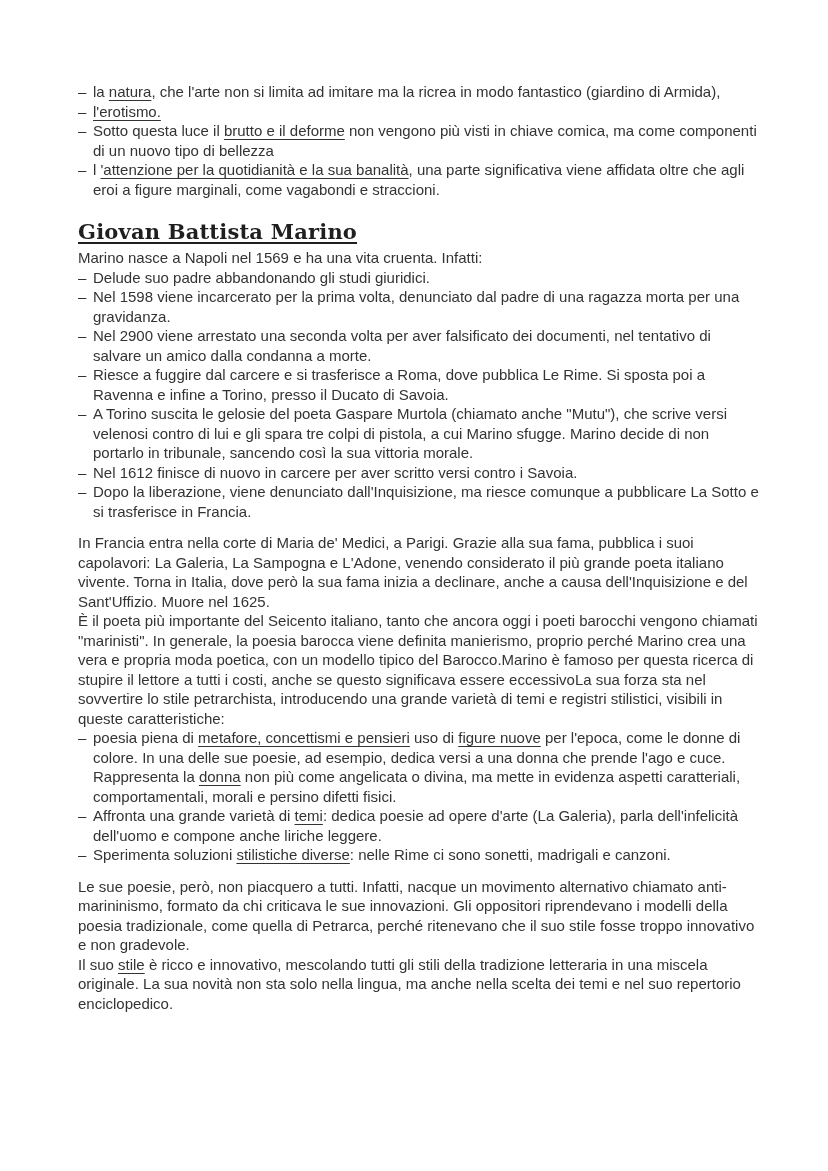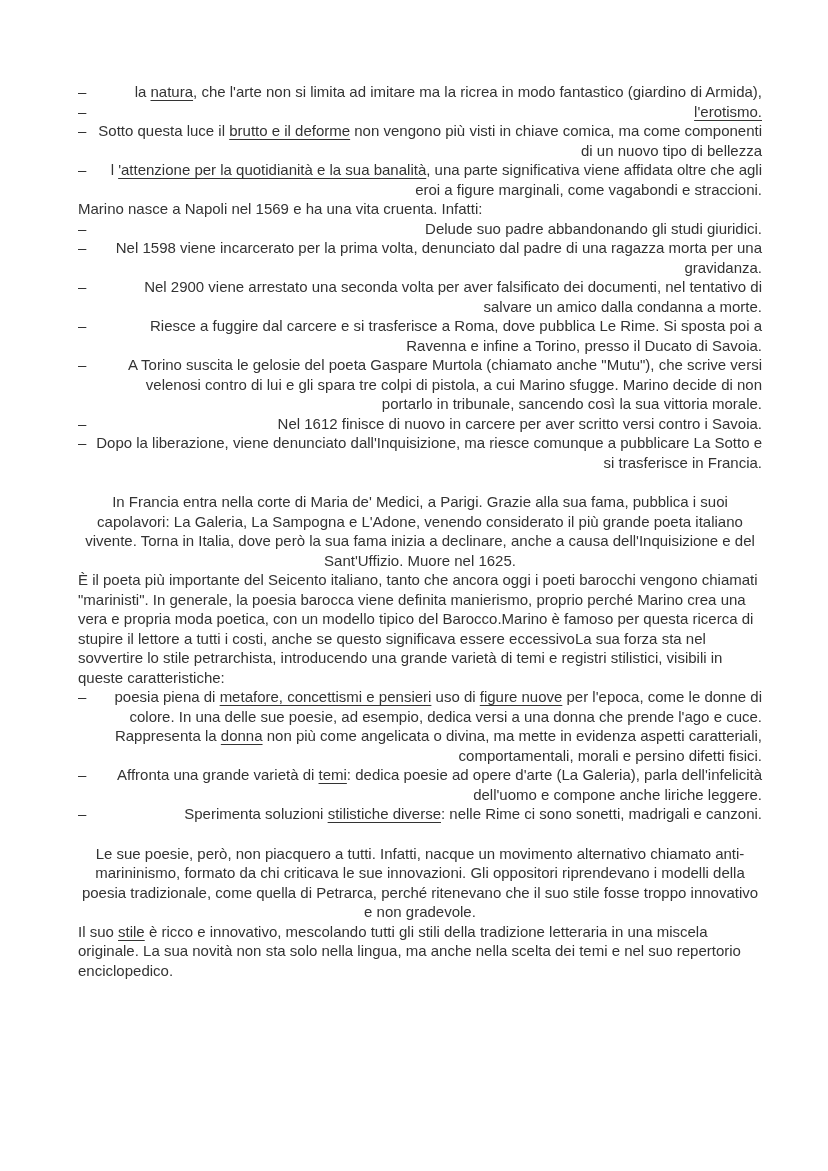--- a/index.html
+++ b/index.html
@@ -33,38 +33,36 @@
     margin: 20px 0 4px 0;
     text-decoration: underline;
     text-decoration-thickness: 2px;
     text-underline-offset: 3px;
     letter-spacing: 0.2px;
   }
   .para {
     margin: 0;
   }
   .para.gap {
-    margin-top: 20px;
-    text-align: center;
+    margin-top: 12px;
   }
   .bullets {
     margin: 0;
   }
   .bullet {
     display: flex;
     align-items: flex-start;
   }
   .dash {
     flex: 0 0 15px;
     width: 15px;
   }
   .btext {
     flex: 1 1 auto;
     min-width: 0;
-    text-align: right;
   }
   .run.u {
     text-decoration: underline;
     text-decoration-thickness: 1px;
     text-underline-offset: 2.5px;
   }
 </style>
 </head>
 <body>
 
@@ -81,20 +79,21 @@
         </div>
         <div class="bullet">
           <span class="dash">–</span>
           <span class="btext"><span class="run">Sotto questa luce il </span><span class="run u">brutto e il deforme</span><span class="run"> non vengono più visti in chiave comica, ma come componenti di un nuovo tipo di bellezza</span></span>
         </div>
         <div class="bullet">
           <span class="dash">–</span>
           <span class="btext"><span class="run">l </span><span class="run u">'attenzione per la quotidianità e la sua banalità</span><span class="run">, una parte significativa viene affidata oltre che agli eroi a figure marginali, come vagabondi e straccioni.</span></span>
         </div>
       </div>
+      <h2 class="heading" style="color: rgb(31, 31, 31);">Giovan Battista Marino</h2>
       <p class="para"><span class="run">Marino nasce a Napoli nel 1569 e ha una vita cruenta. Infatti:</span></p>
       <div class="bullets">
         <div class="bullet">
           <span class="dash">–</span>
           <span class="btext"><span class="run">Delude suo padre abbandonando gli studi giuridici.</span></span>
         </div>
         <div class="bullet">
           <span class="dash">–</span>
           <span class="btext"><span class="run">Nel 1598 viene incarcerato per la prima volta, denunciato dal padre di una ragazza morta per una gravidanza.</span></span>
         </div>

